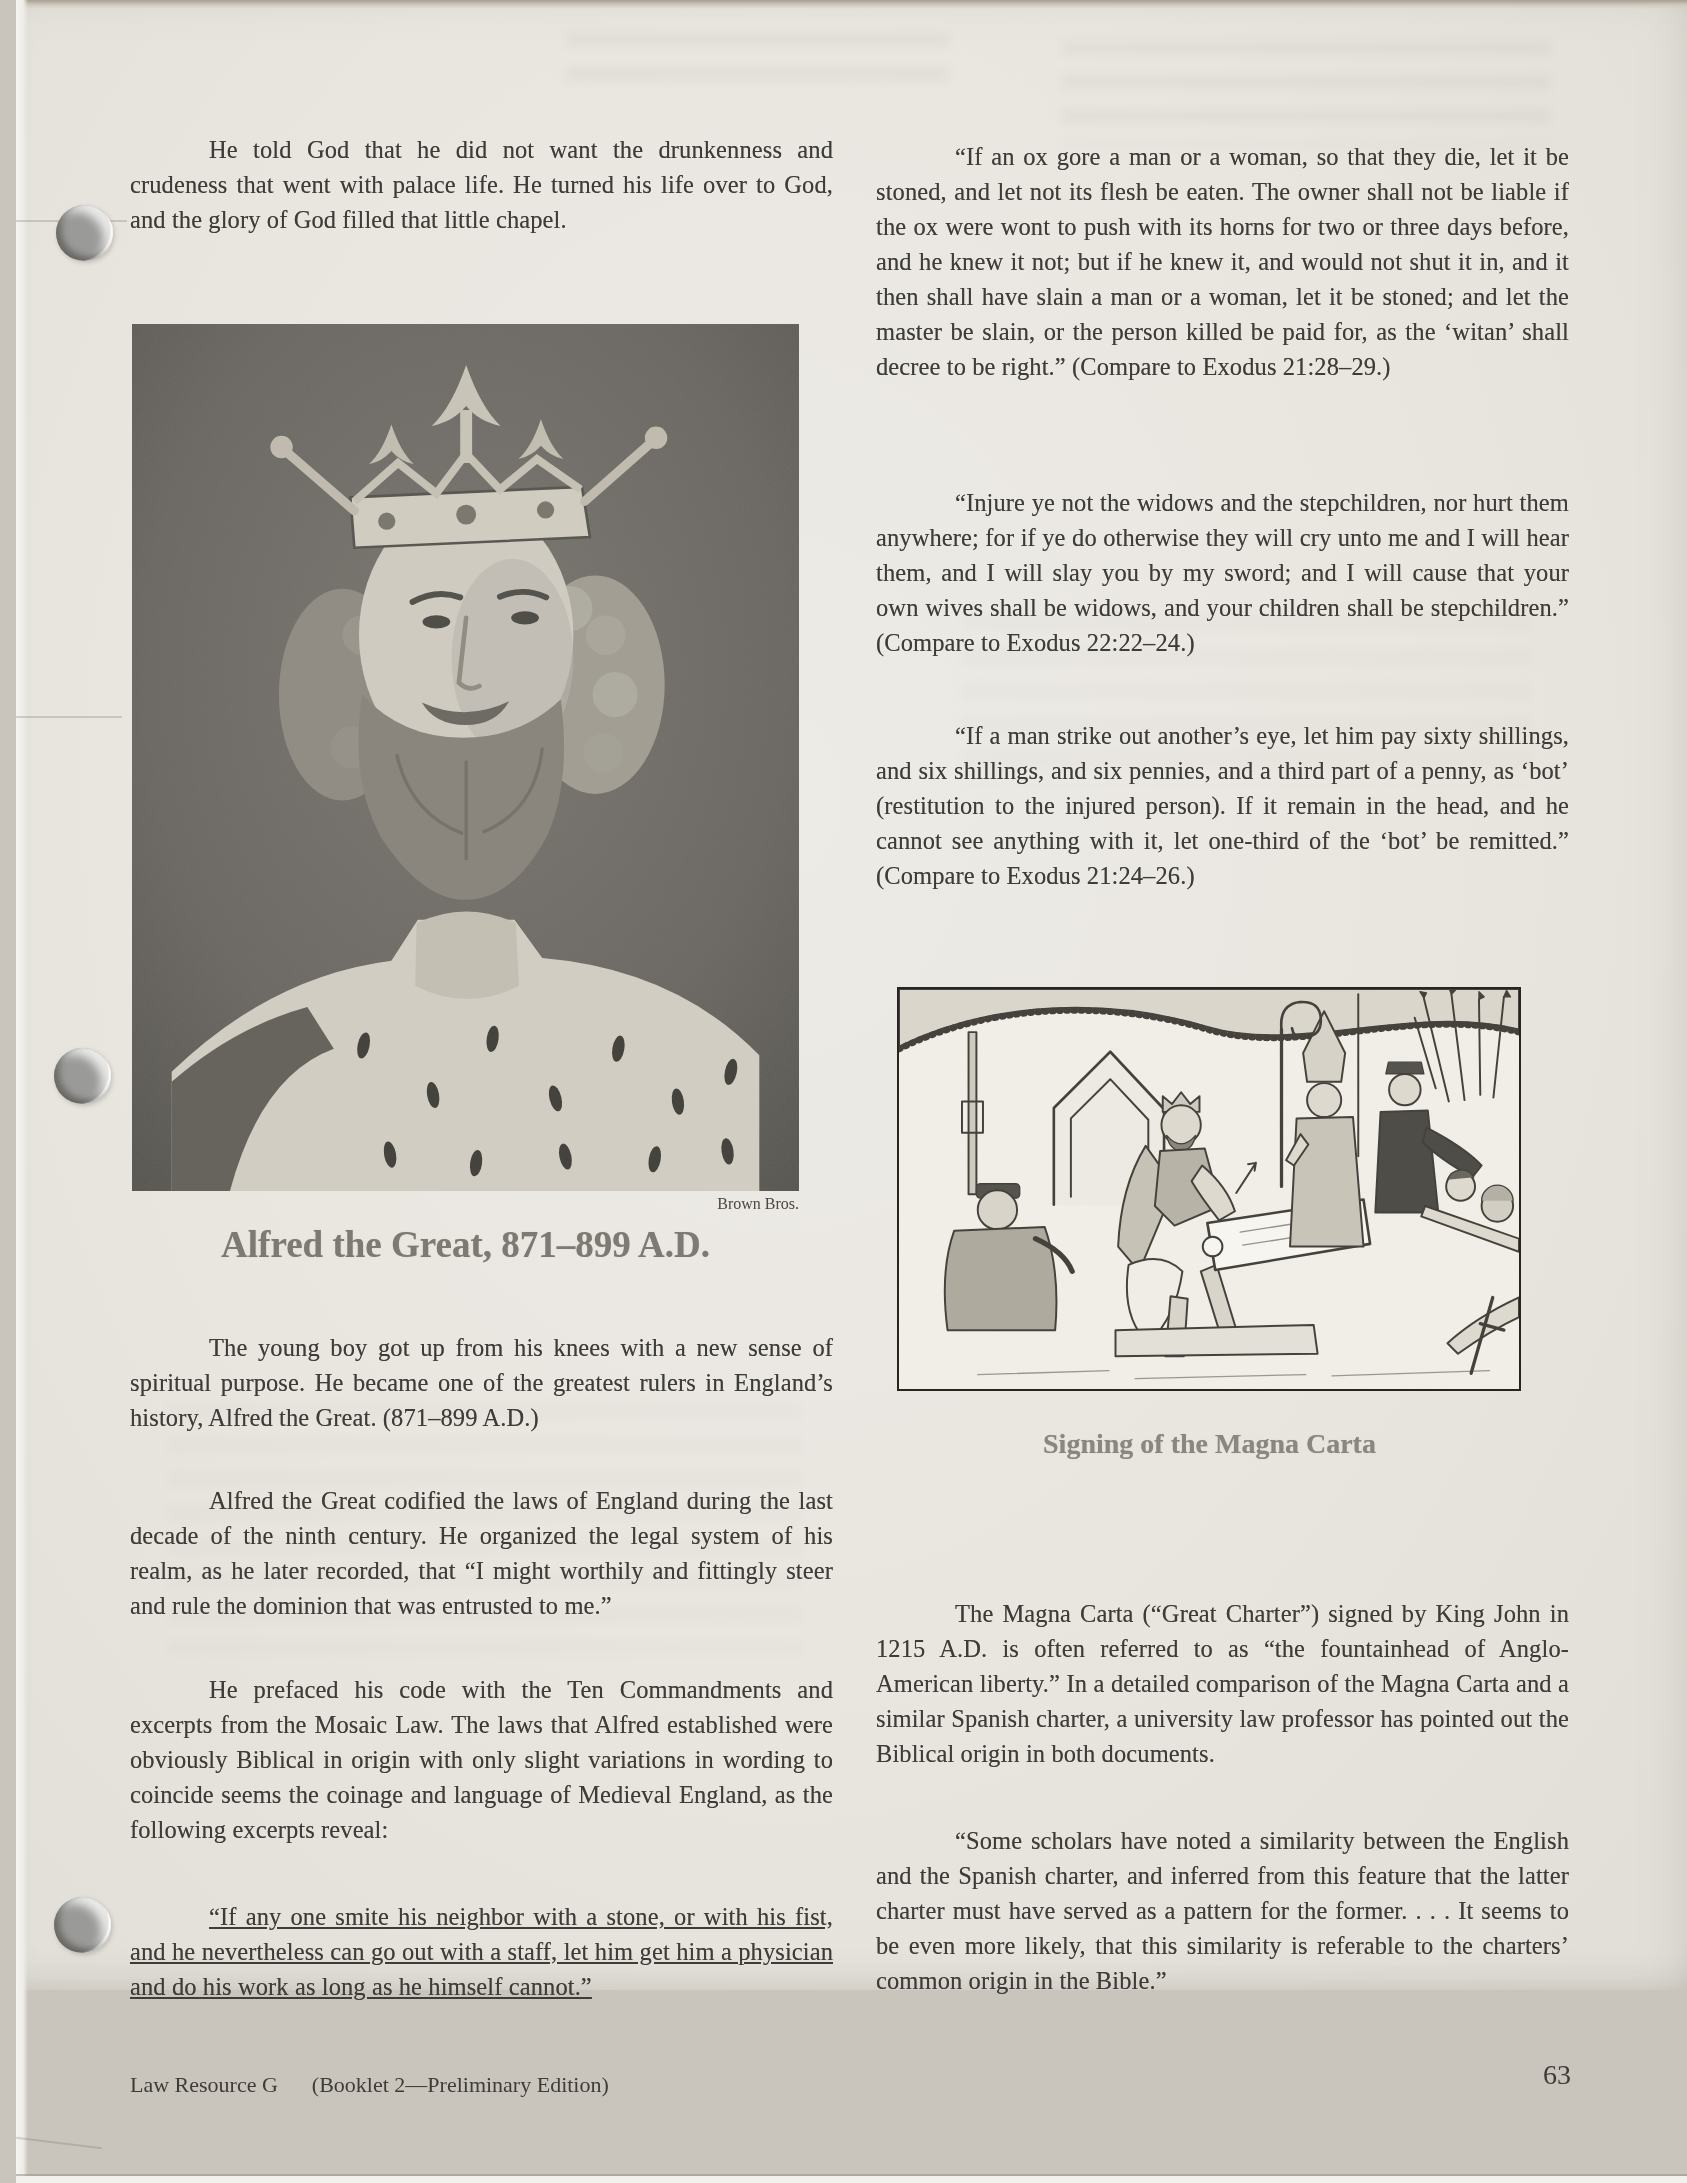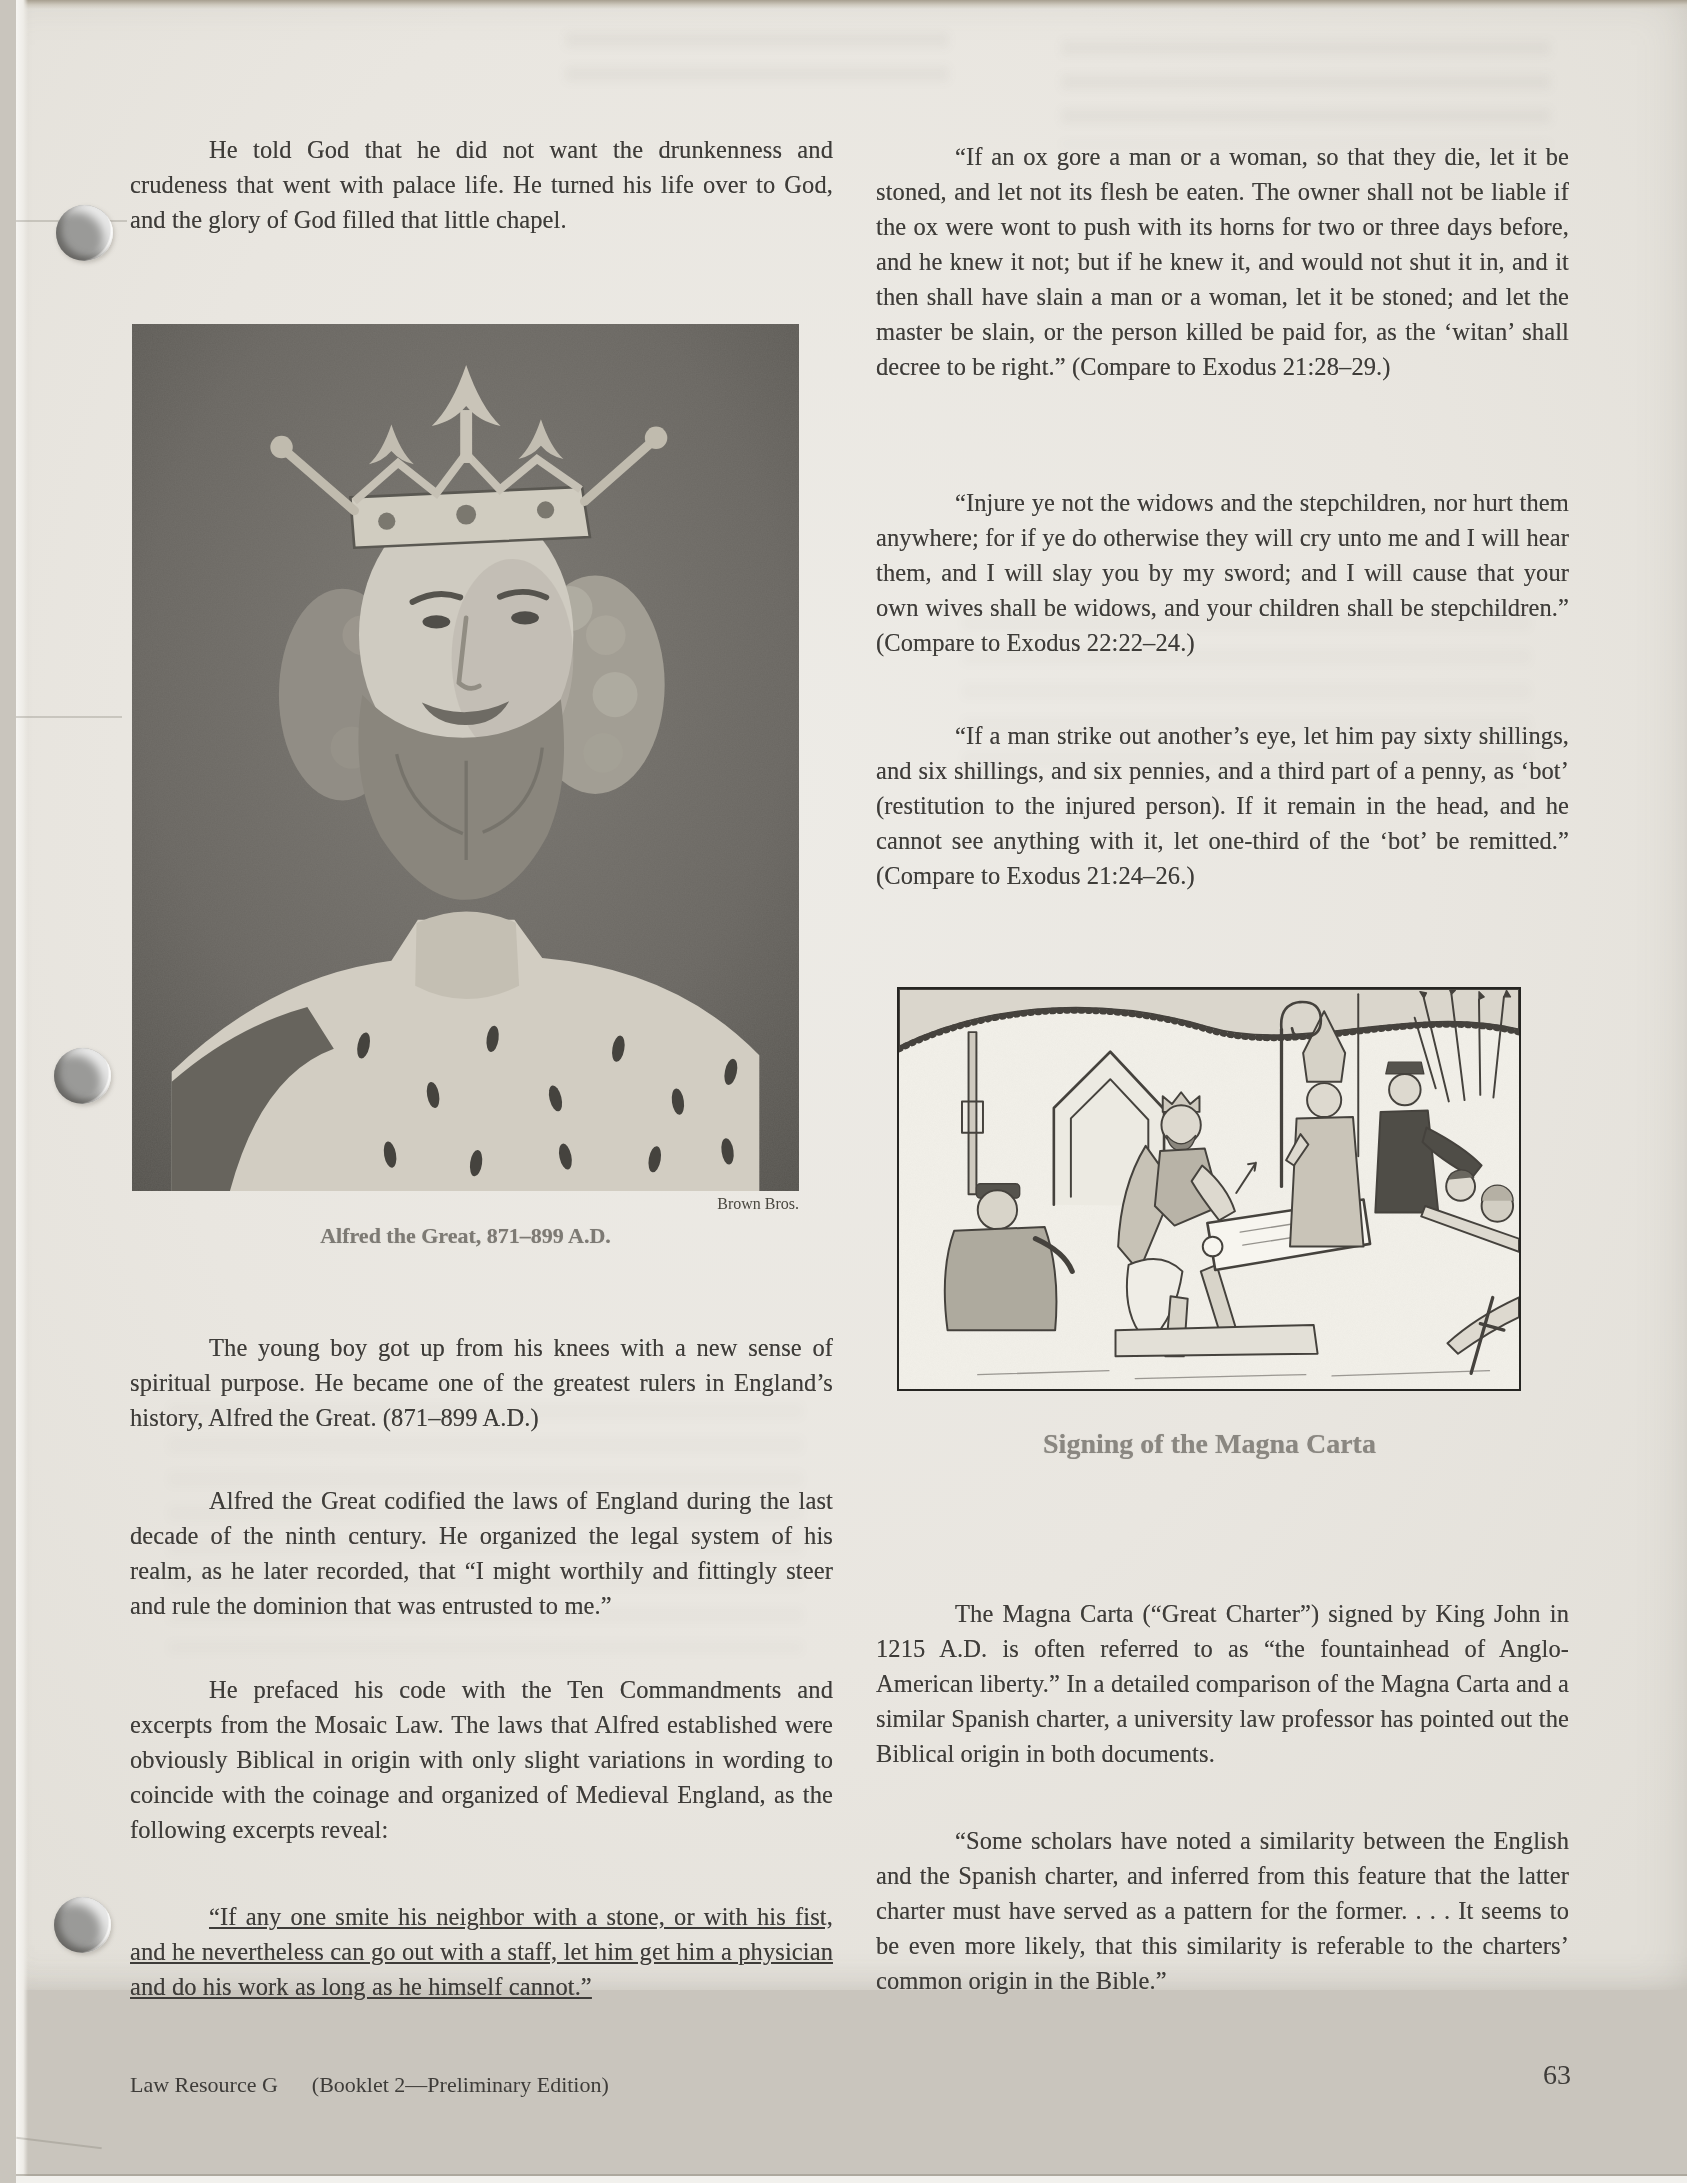--- a/index.html
+++ b/index.html
@@ -123,25 +123,25 @@
         <ellipse cx="520" cy="1268" rx="9" ry="20" transform="rotate(8 520 1268)"></ellipse>
         <ellipse cx="655" cy="1258" rx="9" ry="20" transform="rotate(-12 655 1258)"></ellipse>
         <ellipse cx="790" cy="1262" rx="9" ry="20" transform="rotate(10 790 1262)"></ellipse>
         <ellipse cx="900" cy="1250" rx="9" ry="20" transform="rotate(-8 900 1250)"></ellipse>
       </g>
       <path d="M430,905 Q505,870 580,905 L585,1000 Q505,1040 428,1000 Z" fill="#c4bfb3"></path>
     </svg>
   </figure>
 
   <div class="credit" style="left:116px;top:1195px;width:667px;">Brown Bros.</div>
-  <div class="caption" style="left:116px;top:1223px;width:667px;font-size:22px;">Alfred the Great, 871–899 A.D.</div>
+  <div class="caption" style="left:116px;top:1223px;width:667px;font-size:37px;">Alfred the Great, 871–899 A.D.</div>
 
   <p class="para colL" style="top:1330px;">The young boy got up from his knees with a new sense of spiritual purpose. He became one of the greatest rulers in England’s history, Alfred the Great. (871–899 A.D.)</p>
   <p class="para colL" style="top:1483px;">Alfred the Great codified the laws of England during the last decade of the ninth century. He organized the legal system of his realm, as he later recorded, that “I might worthily and fittingly steer and rule the dominion that was entrusted to me.”</p>
-  <p class="para colL" style="top:1672px;">He prefaced his code with the Ten Commandments and excerpts from the Mosaic Law. The laws that Alfred established were obviously Biblical in origin with only slight variations in wording to coincide with the coinage and organized of Medieval England, as the following excerpts reveal:</p>
+  <p class="para colL" style="top:1672px;">He prefaced his code with the Ten Commandments and excerpts from the Mosaic Law. The laws that Alfred established were obviously Biblical in origin with only slight variations in wording to coincide seems the coinage and language of Medieval England, as the following excerpts reveal:</p>
   <p class="para colL" style="top:1899px;text-decoration:underline;">“If any one smite his neighbor with a stone, or with his fist, and he nevertheless can go out with a staff, let him get him a physician and do his work as long as he himself cannot.”</p>
 
   <p class="para colR" style="top:139px;">“If an ox gore a man or a woman, so that they die, let it be stoned, and let not its flesh be eaten. The owner shall not be liable if the ox were wont to push with its horns for two or three days before, and he knew it not; but if he knew it, and would not shut it in, and it then shall have slain a man or a woman, let it be stoned; and let the master be slain, or the person killed be paid for, as the ‘witan’ shall decree to be right.” (Compare to Exodus 21:28–29.)</p>
   <p class="para colR" style="top:485px;">“Injure ye not the widows and the stepchildren, nor hurt them anywhere; for if ye do otherwise they will cry unto me and I will hear them, and I will slay you by my sword; and I will cause that your own wives shall be widows, and your children shall be stepchildren.” (Compare to Exodus 22:22–24.)</p>
   <p class="para colR" style="top:718px;">“If a man strike out another’s eye, let him pay sixty shillings, and six shillings, and six pennies, and a third part of a penny, as ‘bot’ (restitution to the injured person). If it remain in the head, and he cannot see anything with it, let one-third of the ‘bot’ be remitted.” (Compare to Exodus 21:24–26.)</p>
 
   <figure class="magna" style="margin:0;">
     <svg viewBox="0 0 945 612" preserveAspectRatio="none">
       <defs>
         <filter id="mgrain">

